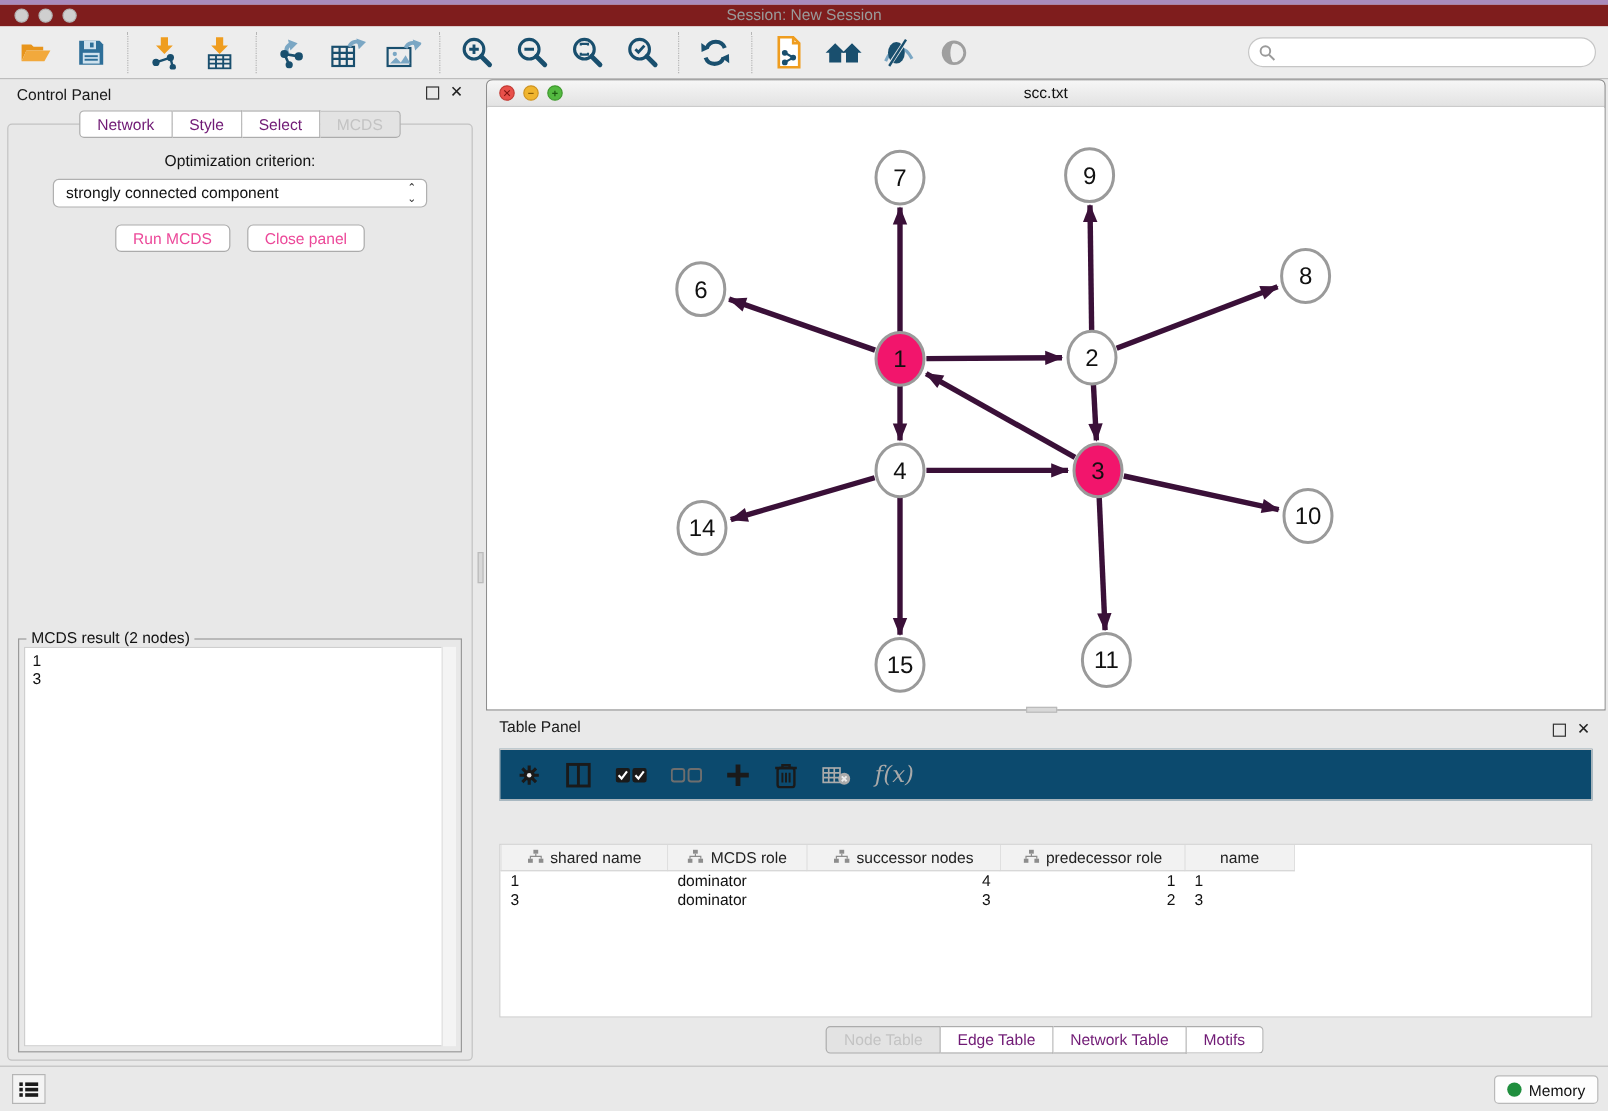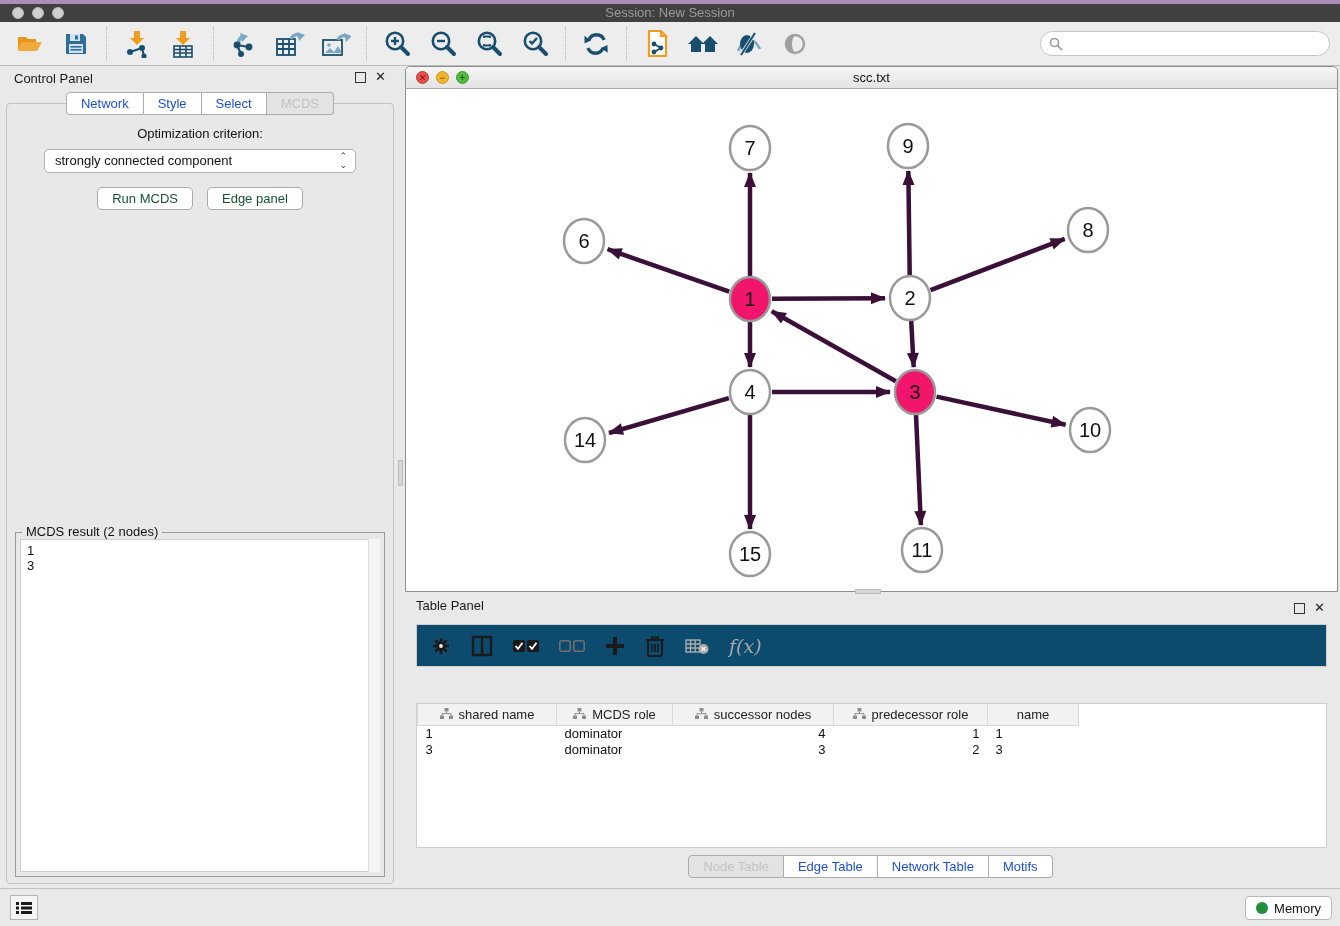--- a/index.html
+++ b/index.html
@@ -1,51 +1,51 @@
 <!DOCTYPE html>
 <html><head>
 <meta charset="utf-8">
 <style>
   * { margin:0; padding:0; box-sizing:border-box; }
   html,body { width:1340px; height:926px; font-family:"Liberation Sans","DejaVu Sans",sans-serif; }
   #app { position:relative; width:1340px; height:926px; background:#e9e9e9; overflow:hidden; }
 
   
   #top-strip { position:absolute; left:0; top:0; width:100%; height:4px; background:#a98bbc; }
-  #titlebar { position:absolute; left:0; top:4px; width:100%; height:18px; background:#404040; }
+  #titlebar { position:absolute; left:0; top:4px; width:100%; height:18px; background:#7f1d1d; }
   #titlebar .title { text-align:center; font-size:13px; line-height:18px; color:#9b9b9b; }
   .traffic { position:absolute; top:3px; width:12px; height:12px; border-radius:50%; background:#cfcfcf; border:1px solid #b4b4b4; }
 
   
   #toolbar { position:absolute; left:0; top:22px; width:100%; height:44px; background:#ededed; border-bottom:1px solid #bdbdbd; display:flex; align-items:center; }
   .tb-group { display:flex; align-items:center; gap:14px; padding:0 14px; }
   .tb-sep { width:1px; height:34px; border-left:1px dotted #b5b5b5; }
   .tb-btn { width:32px; height:32px; display:flex; align-items:center; justify-content:center; }
   .tb-btn svg { display:block; }
   #search-wrap { margin-left:auto; margin-right:10px; position:relative; }
   #search-input { width:290px; height:25px; border:1px solid #c6c6c6; border-radius:13px; background:#fff; padding-left:26px; font-size:13px; outline:none; }
   #search-icon { position:absolute; left:9px; top:6px; }
 
   
   #control-panel { position:absolute; left:2px; top:68px; width:396px; height:816px; }
   .panel-head { position:relative; height:24px; }
   .panel-head .pt { font-size:13px; color:#1a1a1a; padding-left:12px; line-height:22px; }
   .win-mini { position:absolute; top:4px; width:11px; height:11px; border:1.5px solid #333; background:transparent; }
   .win-x { position:absolute; top:2px; font-size:13px; font-weight:bold; color:#222; line-height:14px; }
   .tab-row { display:flex; justify-content:center; position:relative; z-index:2; }
-  .tab { border:1px solid #acacac; border-left:none; background:#fff; color:#1d4ed8; font-size:13px; padding:3px 14px; line-height:15px; cursor:default; }
+  .tab { border:1px solid #acacac; border-left:none; background:#fff; color:#701a75; font-size:13px; padding:3px 14px; line-height:15px; cursor:default; }
   .tab:first-child { border-left:1px solid #acacac; border-radius:4px 0 0 4px; }
   .tab:last-child { border-radius:0 4px 4px 0; }
   .tab.selected { background:#e3e3e3; color:#c3c3c3; }
   #cp-body { position:absolute; left:4px; right:4px; top:35px; bottom:0; border:1px solid #c2c2c2; border-radius:4px; background:#e8e8e8; }
   #opt-label { text-align:center; font-size:13px; color:#111; margin-top:22px; }
   #dropdown { position:relative; margin:8px auto 0 auto; width:312px; height:24px; background:#fff; border:1px solid #b0b0b0; border-radius:5px; font-size:13px; line-height:22px; padding-left:10px; color:#111; }
   #dropdown .chevrons { position:absolute; right:8px; top:2px; font-size:9px; line-height:9px; color:#333; text-align:center; }
   .btn-row { display:flex; justify-content:center; gap:14px; margin-top:14px; }
-  .mac-btn { background:#fff; border:1px solid #ababab; border-radius:5px; font-size:13px; padding:3px 14px; color:#14532d; }
+  .mac-btn { background:#fff; border:1px solid #ababab; border-radius:5px; font-size:13px; padding:3px 14px; color:#ec4899; }
   #mcds-result { position:absolute; left:8px; right:8px; top:428px; bottom:6px; border:1px solid #9a9a9a; background:#e8e8e8; }
   #mcds-legend { position:absolute; top:-9px; left:6px; background:#e8e8e8; padding:0 4px; font-size:13px; color:#111; }
   #mcds-text { position:absolute; left:4px; right:4px; top:6px; bottom:4px; background:#fff; border:1px solid #cfcfcf; font-size:13px; color:#111; padding:3px 6px; white-space:pre; overflow:hidden; }
   #mcds-scroll { position:absolute; right:4px; top:6px; bottom:4px; width:12px; background:#f4f4f4; border-left:1px solid #e0e0e0; }
 
   
   #net-window { position:absolute; left:405px; top:66px; width:933px; height:526px; border:1px solid #8e8e8e; border-radius:5px 5px 0 0; background:#fff; }
   #net-titlebar { height:22px; background:linear-gradient(#f6f6f6,#e3e3e3); border-bottom:1px solid #aaa; border-radius:5px 5px 0 0; position:relative; }
   #net-titlebar .title { text-align:center; font-size:13px; line-height:21px; color:#111; }
   .tl { position:absolute; top:4px; width:13px; height:13px; border-radius:50%; font-size:9px; font-weight:bold; text-align:center; line-height:13px; }
@@ -256,21 +256,21 @@
         <div class="tab selected">MCDS</div>
       </div>
     <div id="cp-body">
       <div id="opt-label">Optimization criterion:</div>
       <div id="dropdown">
         <span>strongly connected component</span>
         <span class="chevrons">⌃<br>⌄</span>
       </div>
       <div class="btn-row">
         <button class="mac-btn">Run MCDS</button>
-        <button class="mac-btn">Edge panel</button>
+        <button class="mac-btn">Close panel</button>
       </div>
       <div id="mcds-result">
         <div id="mcds-legend">MCDS result (2 nodes)</div>
         <div id="mcds-text">1
 3</div>
         <div id="mcds-scroll"></div>
       </div>
     </div>
   </div>
 

